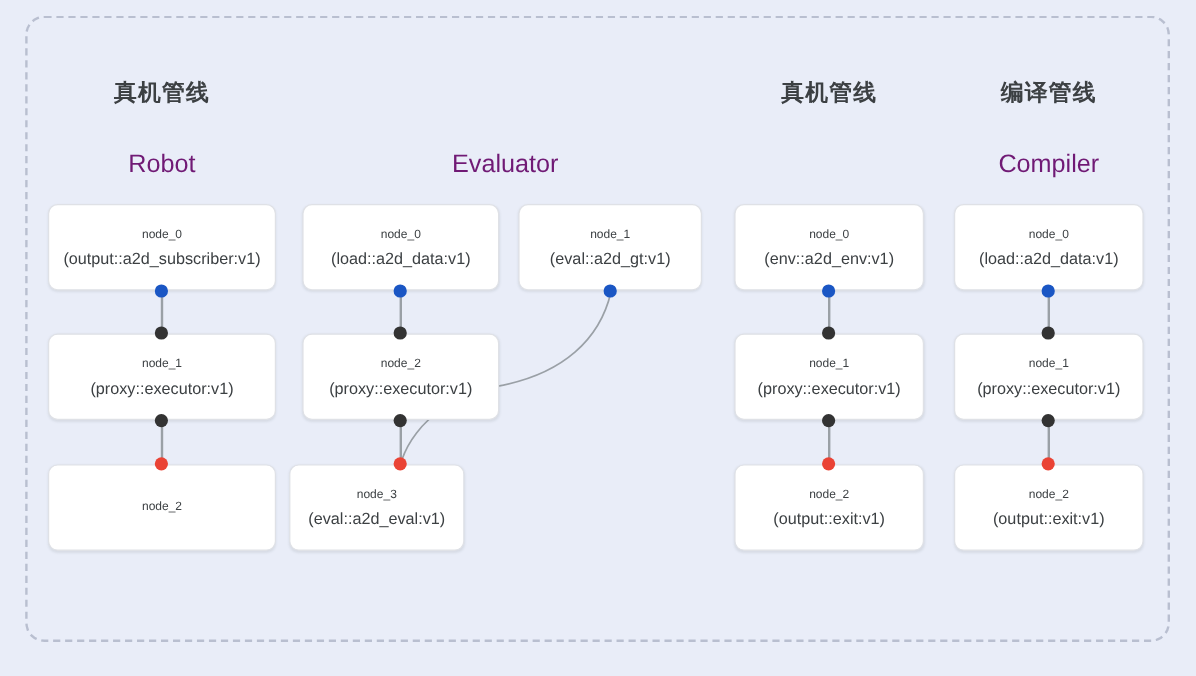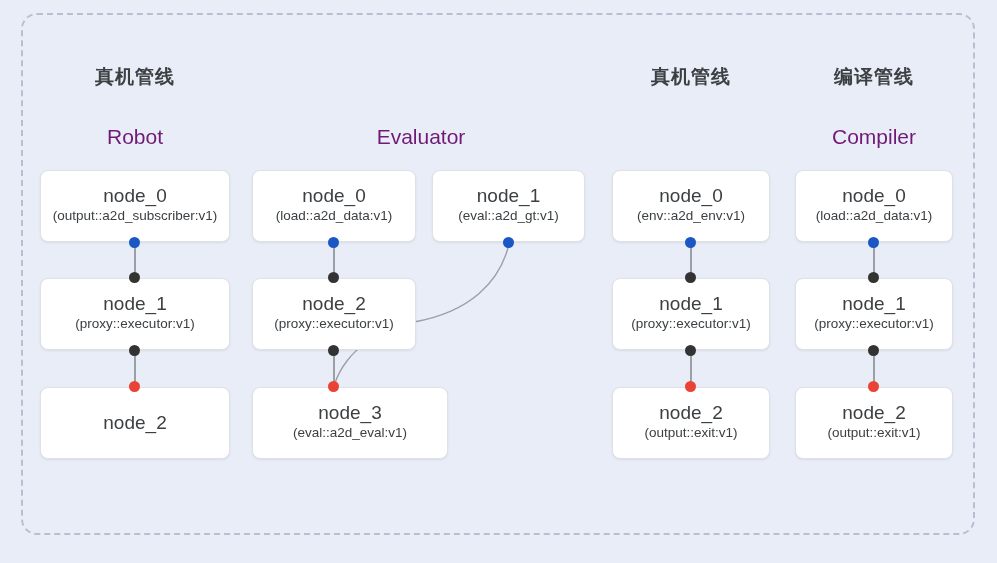--- a/index.html
+++ b/index.html
@@ -55,21 +55,21 @@
     border: 1px solid #dfe1e6;
     border-radius: 8px;
     box-shadow: 0 1px 2px rgba(60,64,67,0.10);
     display: flex;
     flex-direction: column;
     align-items: center;
     justify-content: center;
     z-index: 3;
   }
   .node-name {
-    font-size: 19px;
+    font-size: 10px;
     color: #3c4043;
     line-height: 20px;
   }
   .node-type {
     font-size: 13.5px;
     color: #3c4043;
     line-height: 20px;
   }
   .port {
     position: absolute;
@@ -147,21 +147,21 @@
   <div class="port blue" style="left:503px; top:237px;"></div>
 
   <div class="node-box" style="left:252px; top:278px; width:164px; height:72px;">
     <div class="node-name">node_2</div>
     <div class="node-type">(proxy::executor:v1)</div>
   </div>
   <div class="port black" style="left:328px; top:345px;"></div>
   <div class="link-line" style="left:333px; top:350px; height:38px;"></div>
   <div class="port red" style="left:328px; top:381px;"></div>
 
-  <div class="node-box" style="left:252px; top:387px; width:196px; height:72px;align-items:center;">
+  <div class="node-box" style="left:241px; top:387px; width:146px; height:72px;align-items:center;">
     <div class="node-name">node_3</div>
     <div class="node-type">(eval::a2d_eval:v1)</div>
   </div>
 
   <div class="col-title" style="left:611px; top:64px; width:160px;">真机管线</div>
 
   <div class="node-box" style="left:612px; top:170px; width:158px; height:72px;">
     <div class="node-name">node_0</div>
     <div class="node-type">(env::a2d_env:v1)</div>
   </div>

